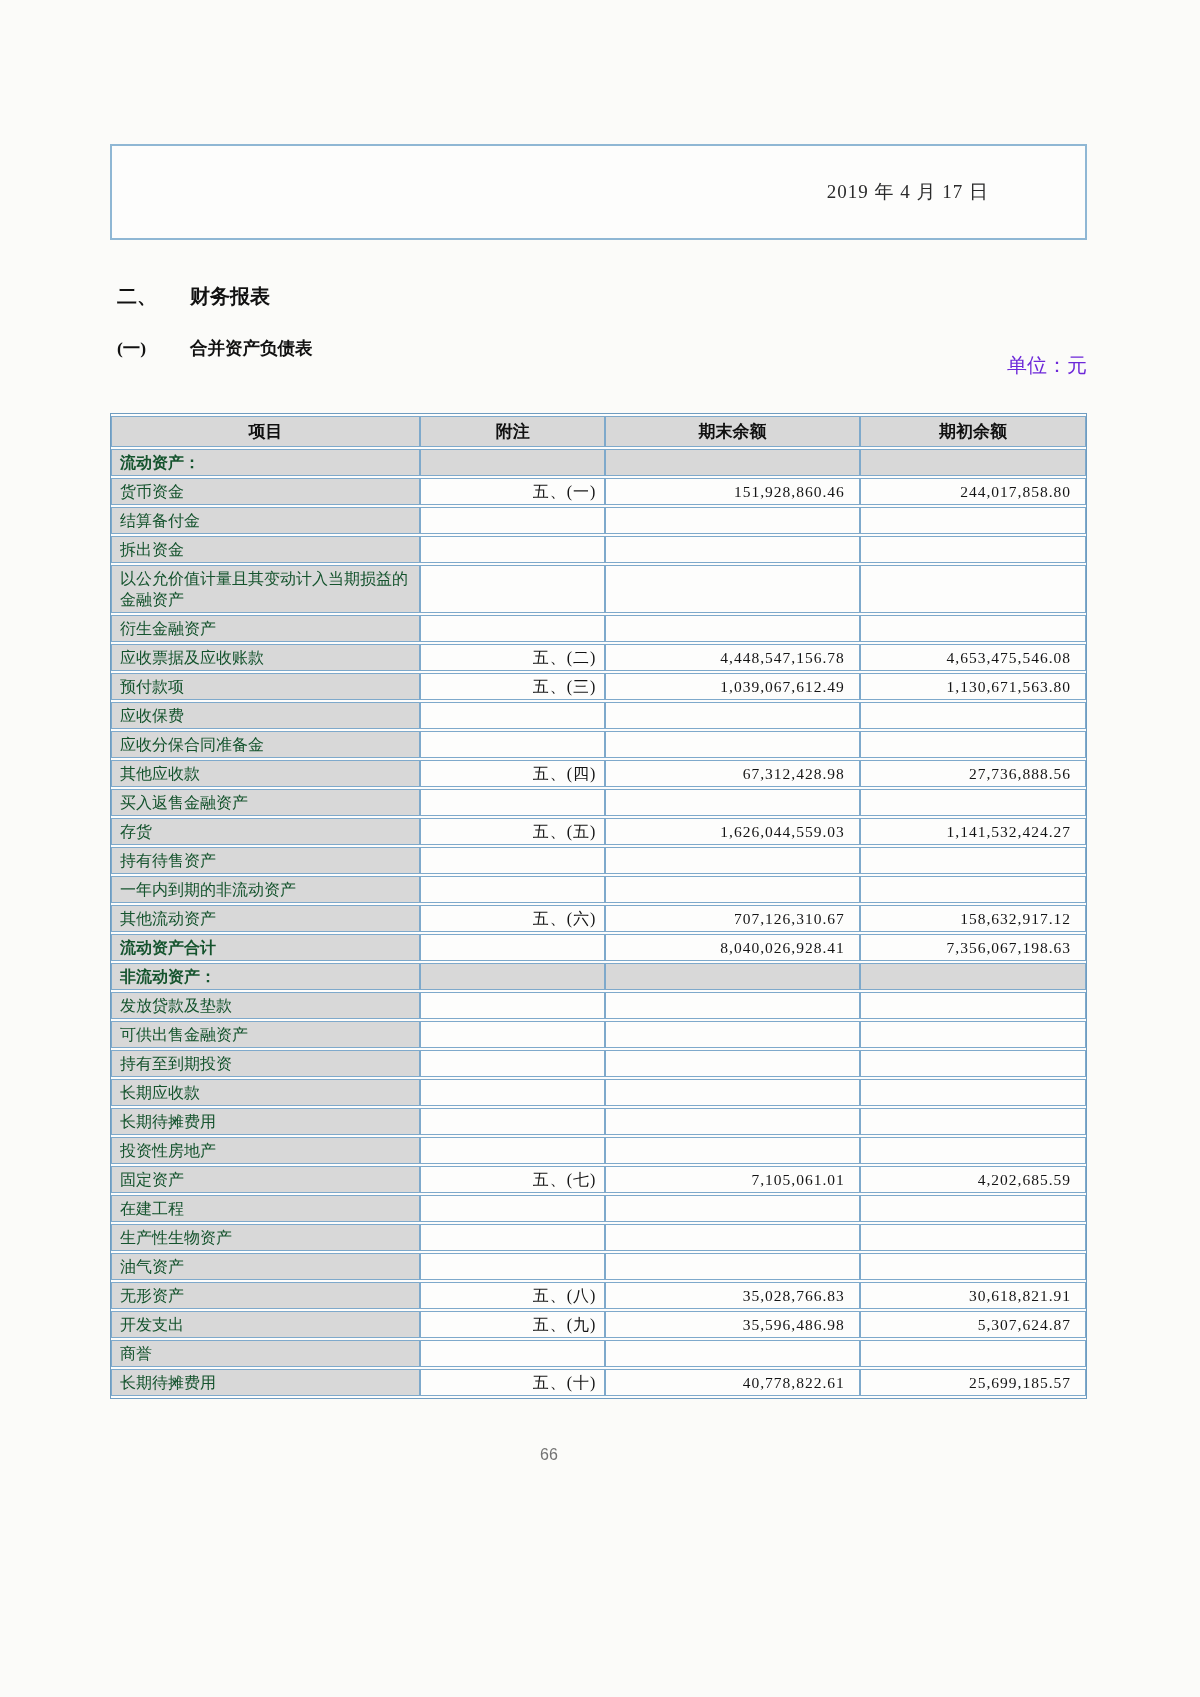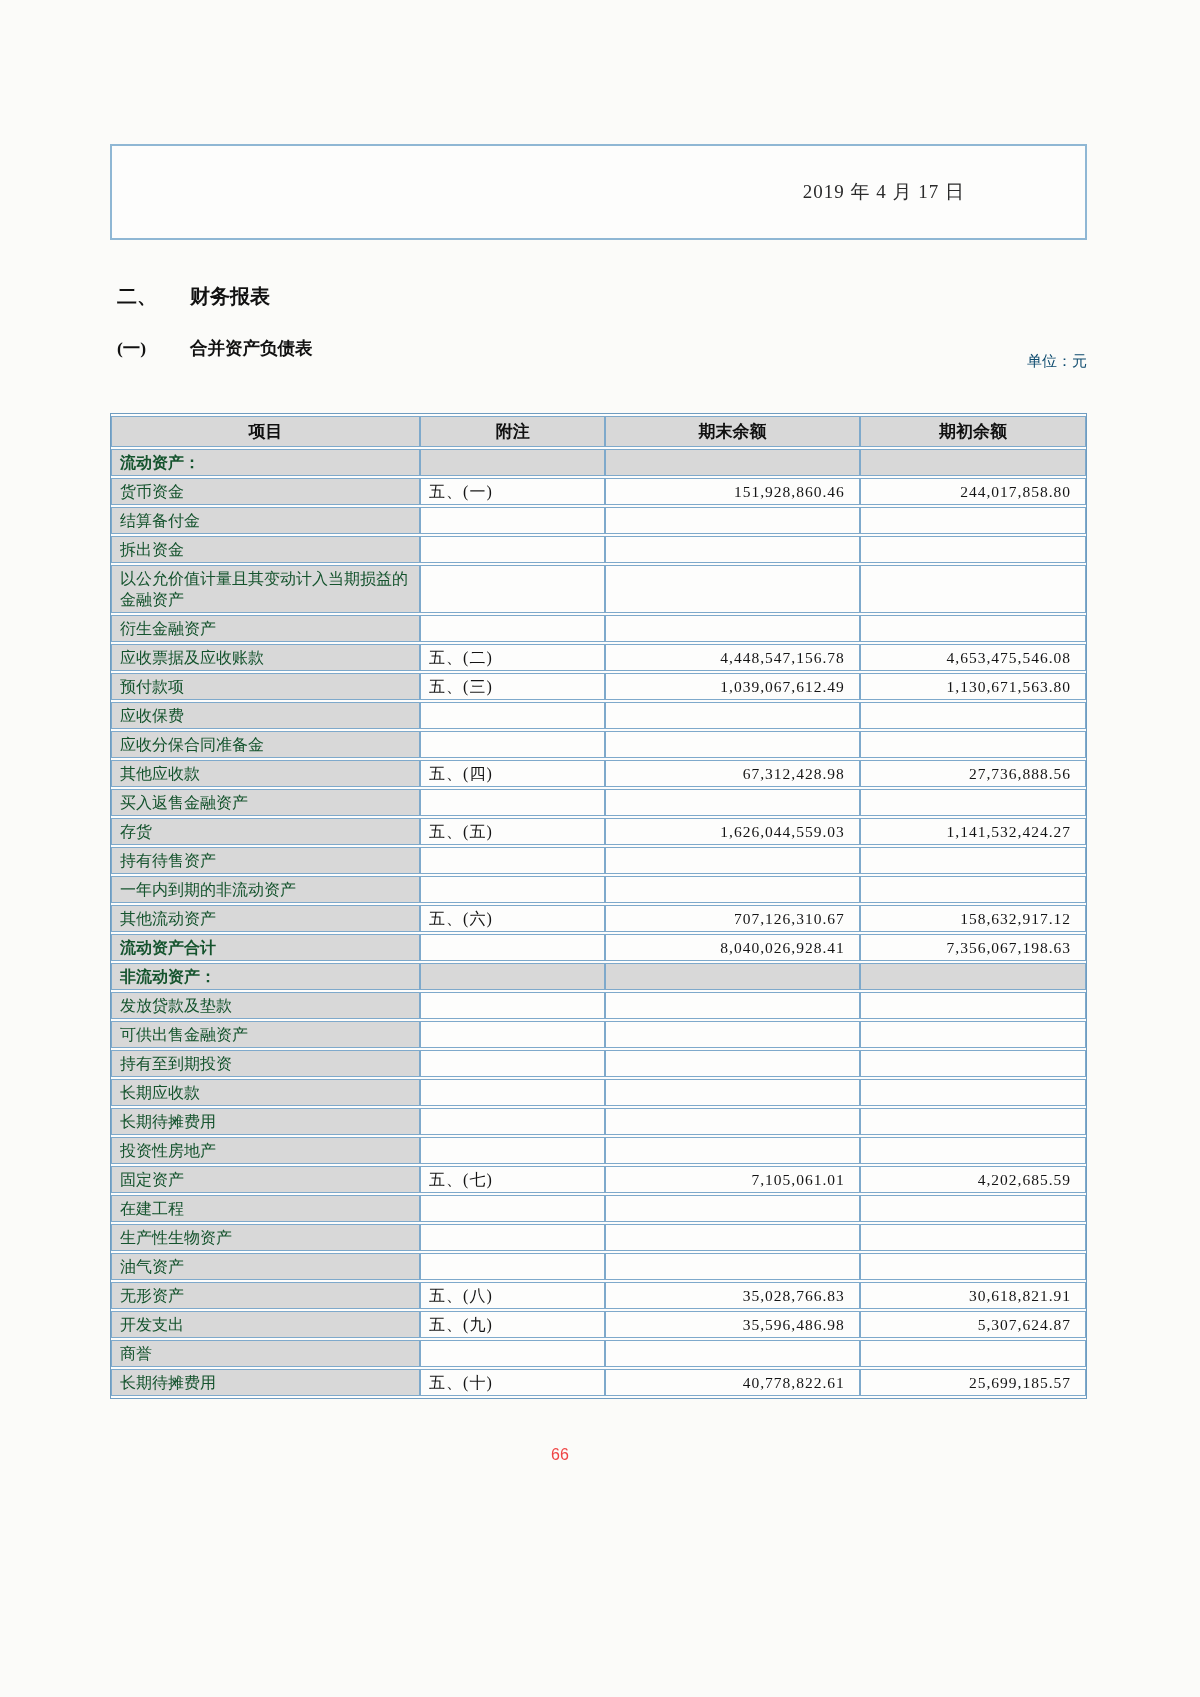--- a/index.html
+++ b/index.html
@@ -23,21 +23,21 @@
     top: 144px;
     width: 977px;
     height: 96px;
     border: 2px solid #8fb7d4;
     background: #fdfdfc;
     display: flex;
     align-items: center;
     justify-content: flex-end;
   }
   .date-box .date-text {
-    margin-right: 120px;
+    margin-right: 96px;
     font-size: 19px;
     letter-spacing: 1px;
     color: #2b2b2b;
   }
 
   
   .heading {
     position: absolute;
     left: 117px;
     top: 283px;
@@ -56,22 +56,22 @@
     font-weight: bold;
     font-size: 17.5px;
     color: #111;
   }
   .subheading .h-num { width: 73px; }
 
   .unit-label {
     position: absolute;
     right: 113px;
     top: 352px;
-    font-size: 15px;
-    color: #0c4a6e;
+    font-size: 20px;
+    color: #6d28d9;
     margin-left: 40px;
   }
 
   
   .bs-table-wrap {
     position: absolute;
     left: 110px;
     top: 413px;
     width: 977px;
   }
@@ -101,43 +101,43 @@
     text-align: center;
     font-size: 17px;
     padding: 4px 20px;
     color: #101010;
   }
   .bs-table td.item-cell {
     background: #d8d8d8;
     text-align: left;
     color: #14532d;
   }
-  .bs-table td.note-cell { text-align: left; letter-spacing: 1px; }
+  .bs-table td.note-cell { text-align: right; letter-spacing: 1px; }
   .bs-table td.num-cell {
     text-align: right;
     font-size: 15.5px;
     letter-spacing: 1px;
     padding-right: 14px;
     font-family: "Liberation Serif", "DejaVu Serif", serif;
   }
   .bs-table tr.section-row td { background: #d8d8d8; }
   .bs-table tr.section-row td.item-cell { font-weight: bold; }
   .bs-table tr.total-row td.item-cell {
     font-weight: bold;
   }
 
   .page-number {
     position: absolute;
     left: 540px;
     top: 1446px;
     width: 40px;
-    text-align: center;
+    text-align: left;
     font-size: 16px;
     font-family: "Liberation Sans", "DejaVu Sans", sans-serif;
-    color: #ef4444;
+    color: #737373;
   }
 </style>
 </head>
 <body>
 
 <div class="page">
 
   <div class="date-box">
     <span class="date-text">2019 年 4 月 17 日</span>
   </div>

